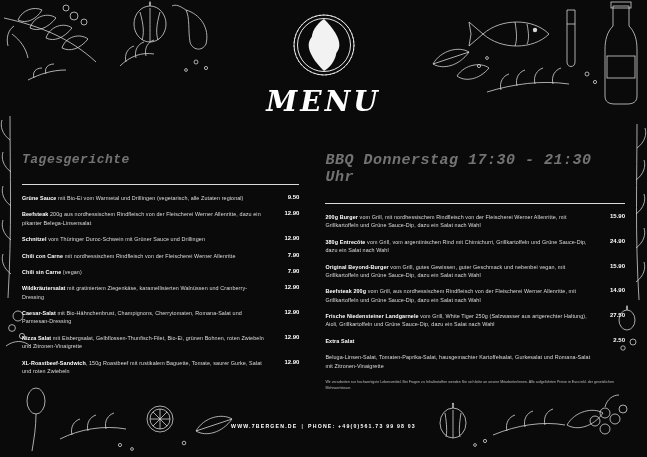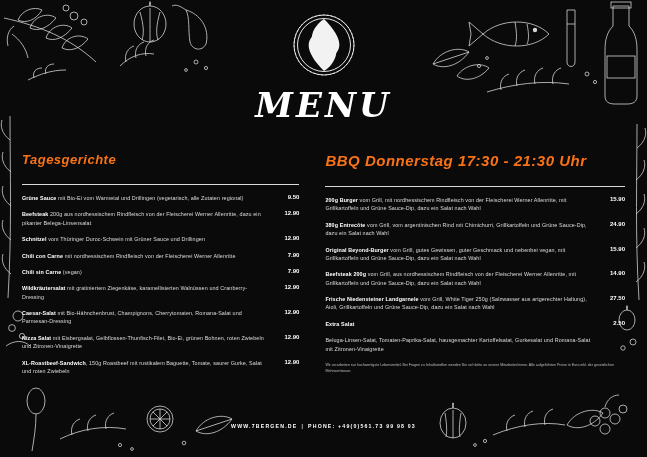--- a/index.html
+++ b/index.html
@@ -41,21 +41,21 @@
   .brand-mark {
     display: inline-block;
     width: 74px;
     height: 74px;
   }
   .menu-title {
     margin-top: 2px;
     font-family: "DejaVu Serif", serif;
     font-style: italic;
     font-weight: bold;
-    font-size: 34px;
+    font-size: 28px;
     letter-spacing: 3px;
     color: #fff;
     line-height: 1;
     text-transform: uppercase;
   }
 
   
   .columns {
     position: absolute;
     top: 152px;
@@ -72,27 +72,27 @@
   .col-left {
     width: 300px;
     padding-right: 12px;
   }
   .col-right {
     width: 325px;
     padding-left: 14px;
   }
 
   .col-heading {
-    font-family: Liberation Sans, sans-serif;
+    font-family: Liberation Mono, monospace;
     font-style: italic;
     font-weight: bold;
     font-size: 13px;
     letter-spacing: 0.5px;
     margin: 0 0 17px 0;
-    color: #f97316;
+    color: #737373;
   }
   .col-heading.small-caps {
     font-size: 15px;
   }
   .heading-rule {
     height: 1px;
     background: #ffffff;
     opacity: 0.85;
     margin-bottom: 9px;
   }

